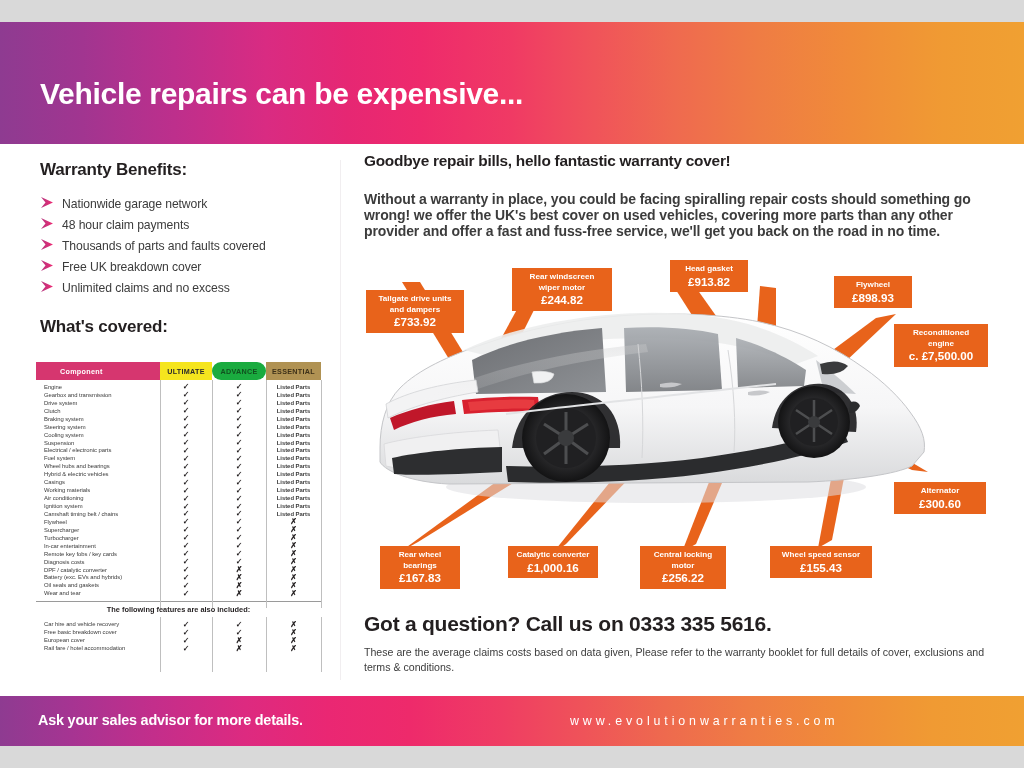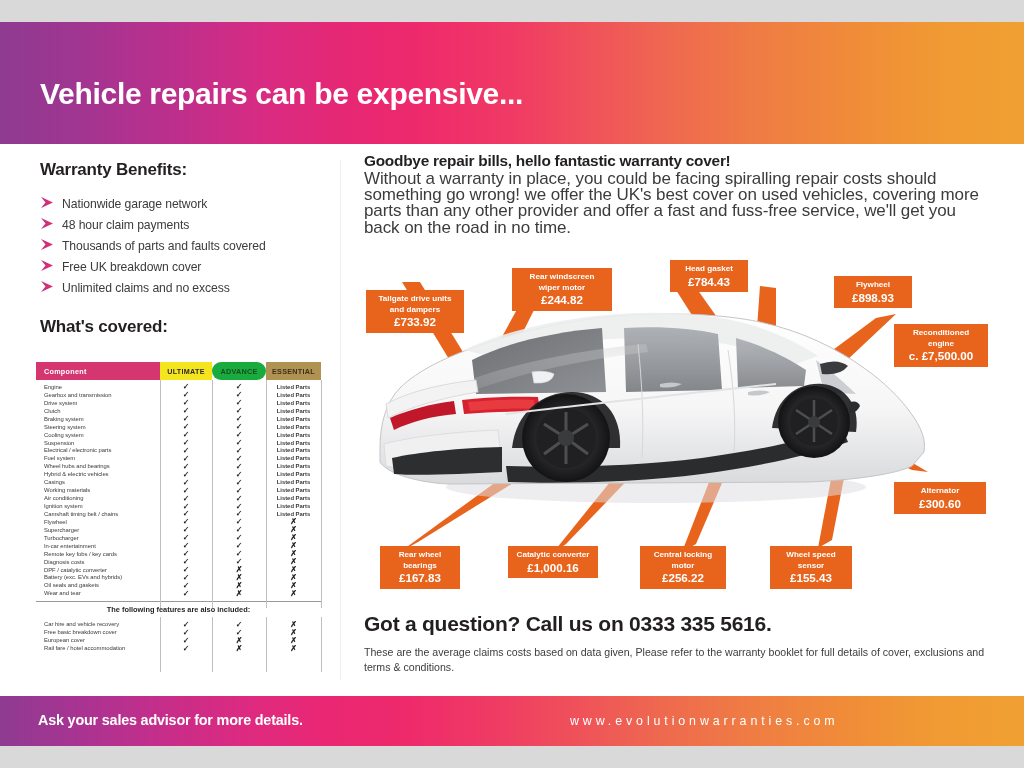--- a/index.html
+++ b/index.html
@@ -62,21 +62,21 @@
   .covered-title { margin-top: 19px; }
 
   
   .cov-table {
     position: absolute; left: 36px; top: 362px;
     width: 285px;
   }
   .cov-head { display: flex; height: 18px; }
   .ch { font-size: 7.2px; font-weight: bold; letter-spacing: .3px;
         display: flex; align-items: center; }
-  .ch-comp { flex: 0 0 124px; color: #ffffff; padding-left: 8px; background: #d6366f; }
+  .ch-comp { flex: 0 0 124px; color: #ffffff; padding-left: 24px; background: #d6366f; }
   .ch-ult  { flex: 0 0 52px;  color: #2b2b2b; background: #f5e51e; justify-content: center; }
   .ch-adv  { flex: 0 0 54px;  color: #11501f; background: #1aab3f; justify-content: center; border-radius: 9px; }
   .ch-ess  { flex: 0 0 55px;  color: #3e3119; background: #b09253; justify-content: center; }
 
   .cov-body { position: relative; padding-top: 3px; }
   .cov-row { display: flex; height: 7.95px; align-items: center; }
   .cc-name { flex: 0 0 124px; font-size: 5.9px; color: #3b3b3b; padding-left: 8px;
              white-space: nowrap; letter-spacing: -0.05px;}
   .cc-mark { font-size: 7px; color: #231f20; display: flex;
              align-items: center; justify-content: center; font-weight: bold; }
@@ -99,22 +99,22 @@
     text-align: center; margin-bottom: 3px;
   }
 
   
   .right-col { position: absolute; left: 364px; top: 152px; width: 630px; }
   .rc-head {
     font-size: 15.4px; font-weight: bold; color: #231f20;
     letter-spacing: -0.25px;
   }
   .rc-body {
-    margin-top: 1px; font-size: 17px; line-height: 16.2px;
-    color: #3c3c3c; letter-spacing: -0.1px;
+    margin-top: 21px; font-size: 14px; line-height: 16.2px;
+    color: #3c3c3c; letter-spacing: -0.1px; font-weight: bold;
   }
 
   
   .car-stage {
     position: absolute; left: 356px; top: 252px;
     width: 648px; height: 350px;
   }
   .car-svg { position: absolute; left: 0; top: 0; }
 
   
@@ -741,21 +741,21 @@
     <div class="callout" style="left:10px; top:38px; width:98px;">
       <span class="co-label">Tailgate drive units and dampers</span>
       <span class="co-price">£733.92</span>
     </div>
     <div class="callout" style="left:156px; top:16px; width:100px;">
       <span class="co-label">Rear windscreen wiper motor</span>
       <span class="co-price">£244.82</span>
     </div>
     <div class="callout" style="left:314px; top:8px; width:78px;">
       <span class="co-label">Head gasket</span>
-      <span class="co-price">£784.43</span>
+      <span class="co-price">£913.82</span>
     </div>
     <div class="callout" style="left:478px; top:24px; width:78px;">
       <span class="co-label">Flywheel</span>
       <span class="co-price">£898.93</span>
     </div>
     <div class="callout" style="left:538px; top:72px; width:94px;">
       <span class="co-label">Reconditioned engine</span>
       <span class="co-price">c. £7,500.00</span>
     </div>
     <div class="callout" style="left:538px; top:230px; width:92px;">
@@ -767,21 +767,21 @@
       <span class="co-price">£167.83</span>
     </div>
     <div class="callout" style="left:152px; top:294px; width:90px;">
       <span class="co-label">Catalytic converter</span>
       <span class="co-price">£1,000.16</span>
     </div>
     <div class="callout" style="left:284px; top:294px; width:86px;">
       <span class="co-label">Central locking motor</span>
       <span class="co-price">£256.22</span>
     </div>
-    <div class="callout" style="left:414px; top:294px; width:82px;">
+    <div class="callout" style="left:414px; top:294px; width:102px;">
       <span class="co-label">Wheel speed sensor</span>
       <span class="co-price">£155.43</span>
     </div>
   </div>
 
   <div class="cta">
     <div class="cta-head">Got a question? Call us on 0333 335 5616.</div>
     <div class="cta-sub">These are the average claims costs based on data given, Please refer to the warranty booklet for full details of cover, exclusions and terms &amp; conditions.</div>
   </div>
 

